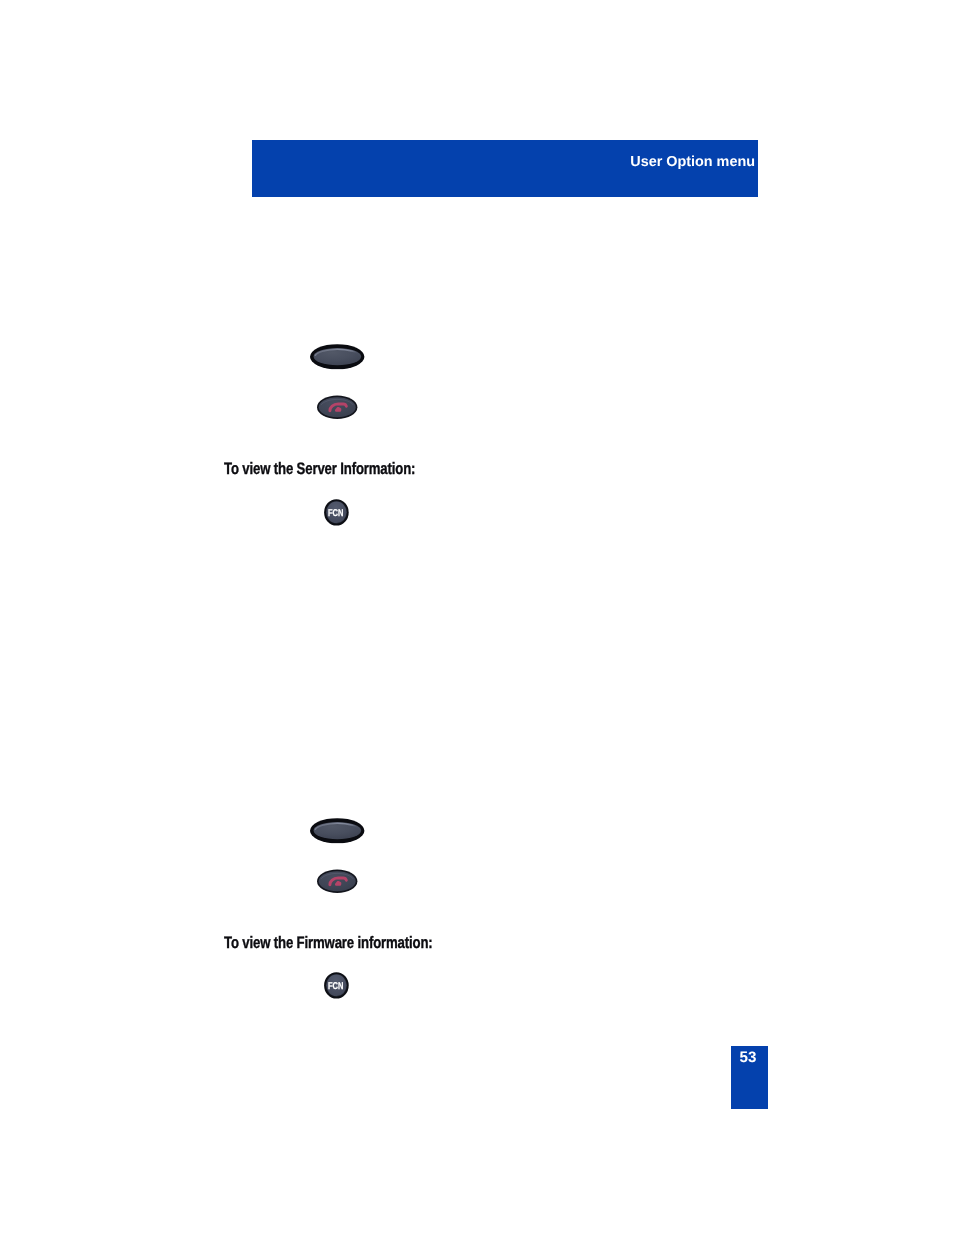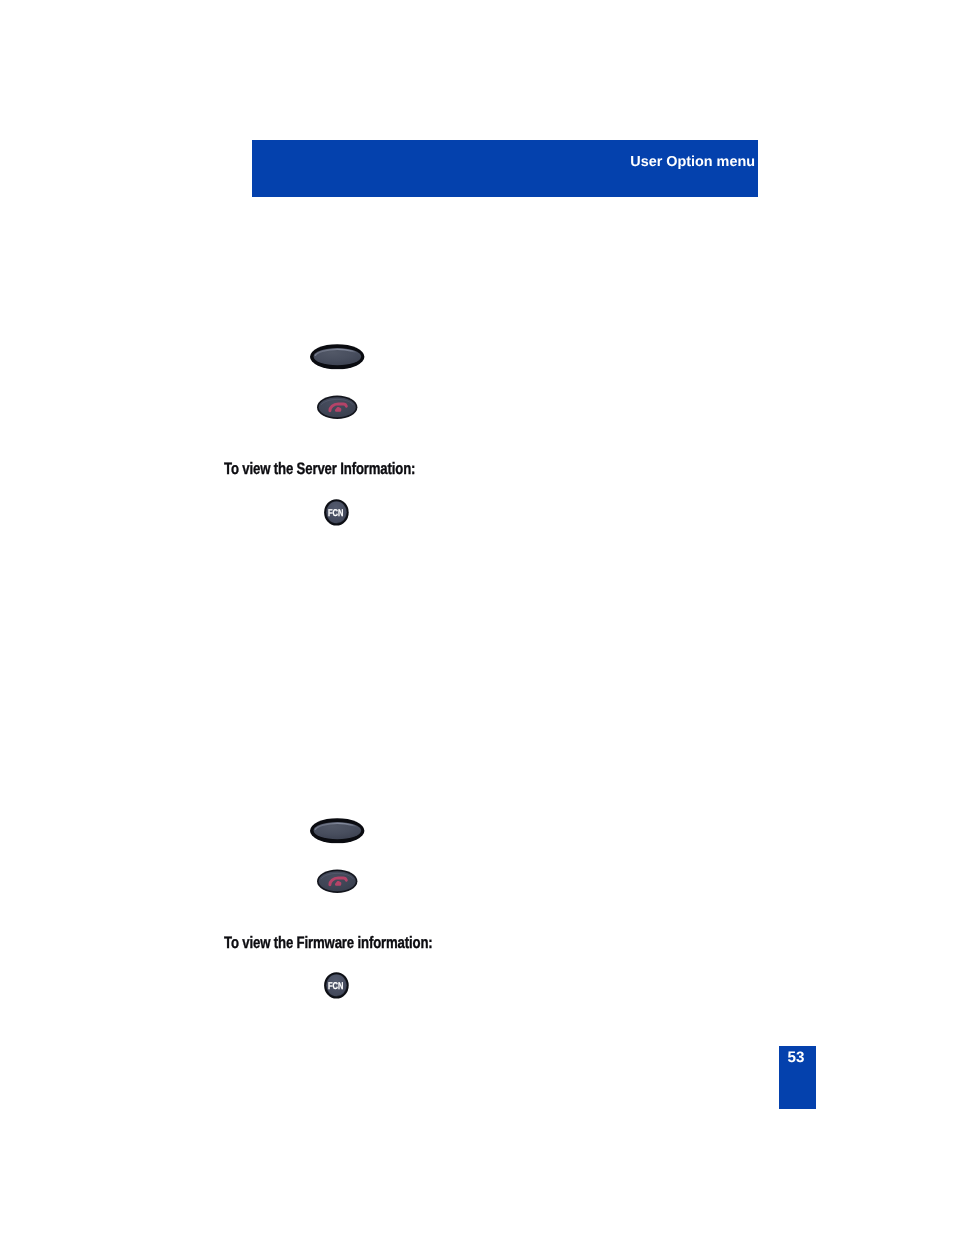--- a/index.html
+++ b/index.html
@@ -50,21 +50,20 @@
   
   .key { position:absolute; }
   .key svg { display:block; filter:blur(0.45px); }
 
   
   .page-tab {
     position:absolute;
     left:731px; top:1046px;
     width:37px; height:63px;
     background:#0441ad;
-    margin-left:48px;
   }
   .page-tab .num {
     position:absolute;
     left:8.6px; top:5.4px;
     color:#ffffff;
     font-size:15.2px;
     font-weight:bold;
     line-height:14px;
     white-space:nowrap;
   }

